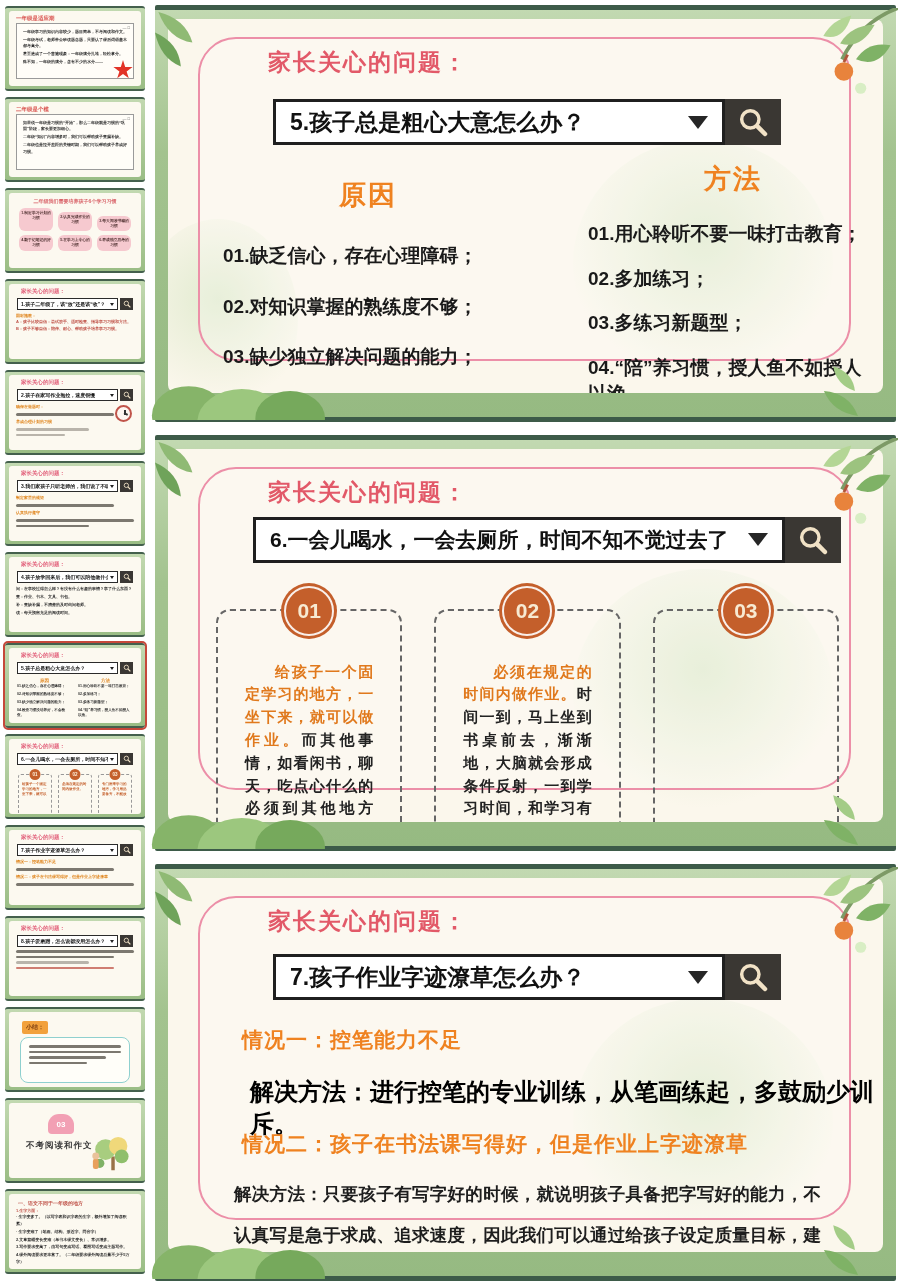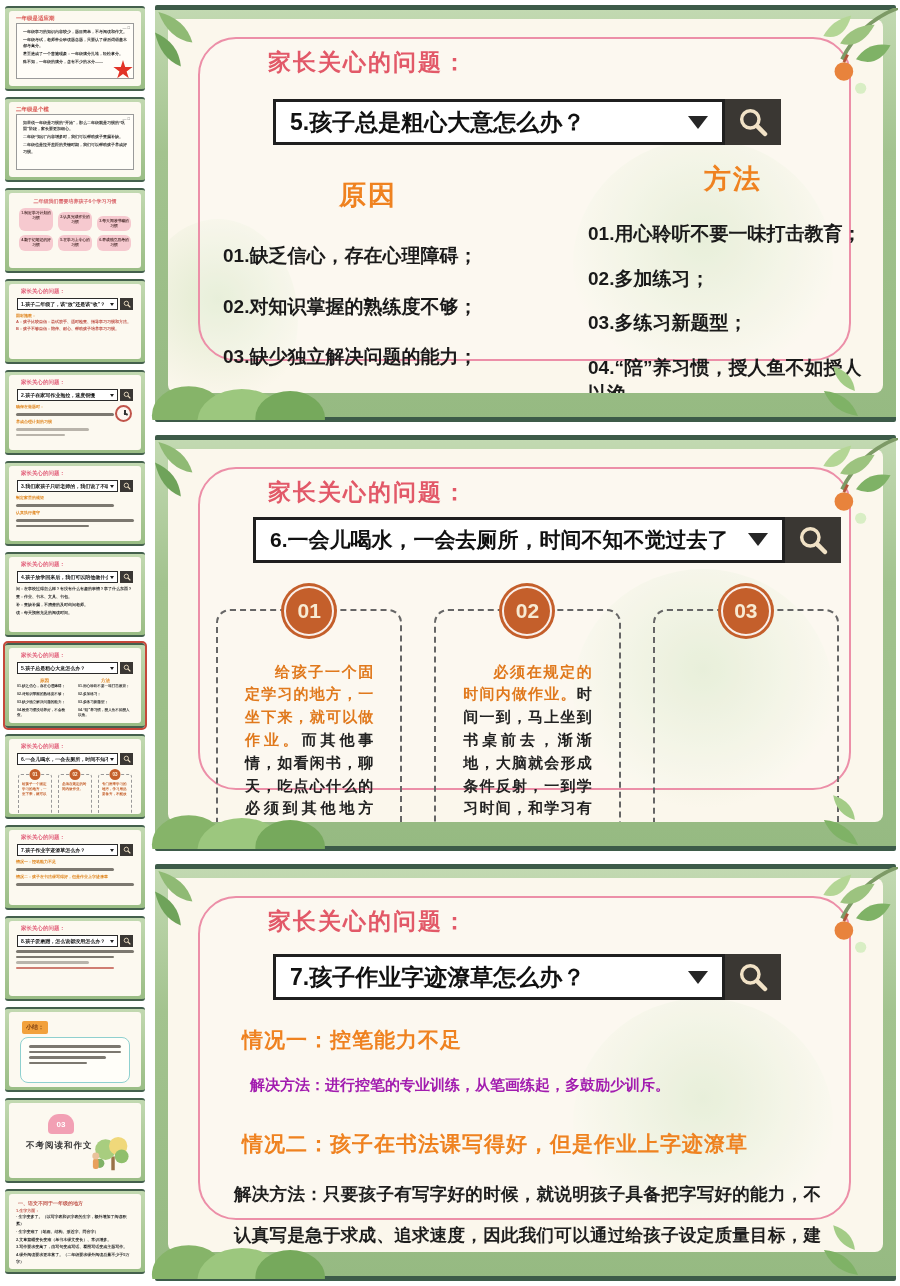--- a/index.html
+++ b/index.html
@@ -102,21 +102,21 @@
   .s2-badge{position:absolute;top:-28px;left:50%;transform:translateX(-50%);width:56px;height:56px;border-radius:50%;
     background:#c45f2b;color:#f7ead2;display:flex;align-items:center;justify-content:center;
     font-size:21px;font-weight:700;}
   .s2-badge::after{content:"";position:absolute;inset:3px;border:2px solid rgba(255,255,255,.9);border-radius:50%;}
   .s2-box p{margin:16px;font-size:15px;line-height:1.52;font-weight:700;color:#222;text-align:justify;font-family:Liberation Mono, monospace;}
   .s2-box p.indent{text-indent:2em;}
   .lead{color:#e0791d;}
 
   
   .s7-case{position:absolute;left:74px;font-size:21px;font-weight:700;color:#ef8220;letter-spacing:1px;}
-  .s7-sol{position:absolute;left:82px;font-size:15px;font-weight:700;color:#a21caf;}
+  .s7-sol{position:absolute;left:82px;font-size:24px;font-weight:700;color:#000000;}
   .s7-sol2{position:absolute;left:66px;right:62px;font-size:17.5px;font-weight:700;color:#1d1d1d;
     line-height:2.35;text-align:justify;}
 </style>
 </head>
 <body>
 
 <svg width="0" height="0" style="position:absolute">
   <defs>
     <symbol id="sym-tl" viewBox="0 0 100 100">
       <path d="M5,0 Q45,10 55,45 Q20,40 5,0Z" fill="#8fba74"></path>

